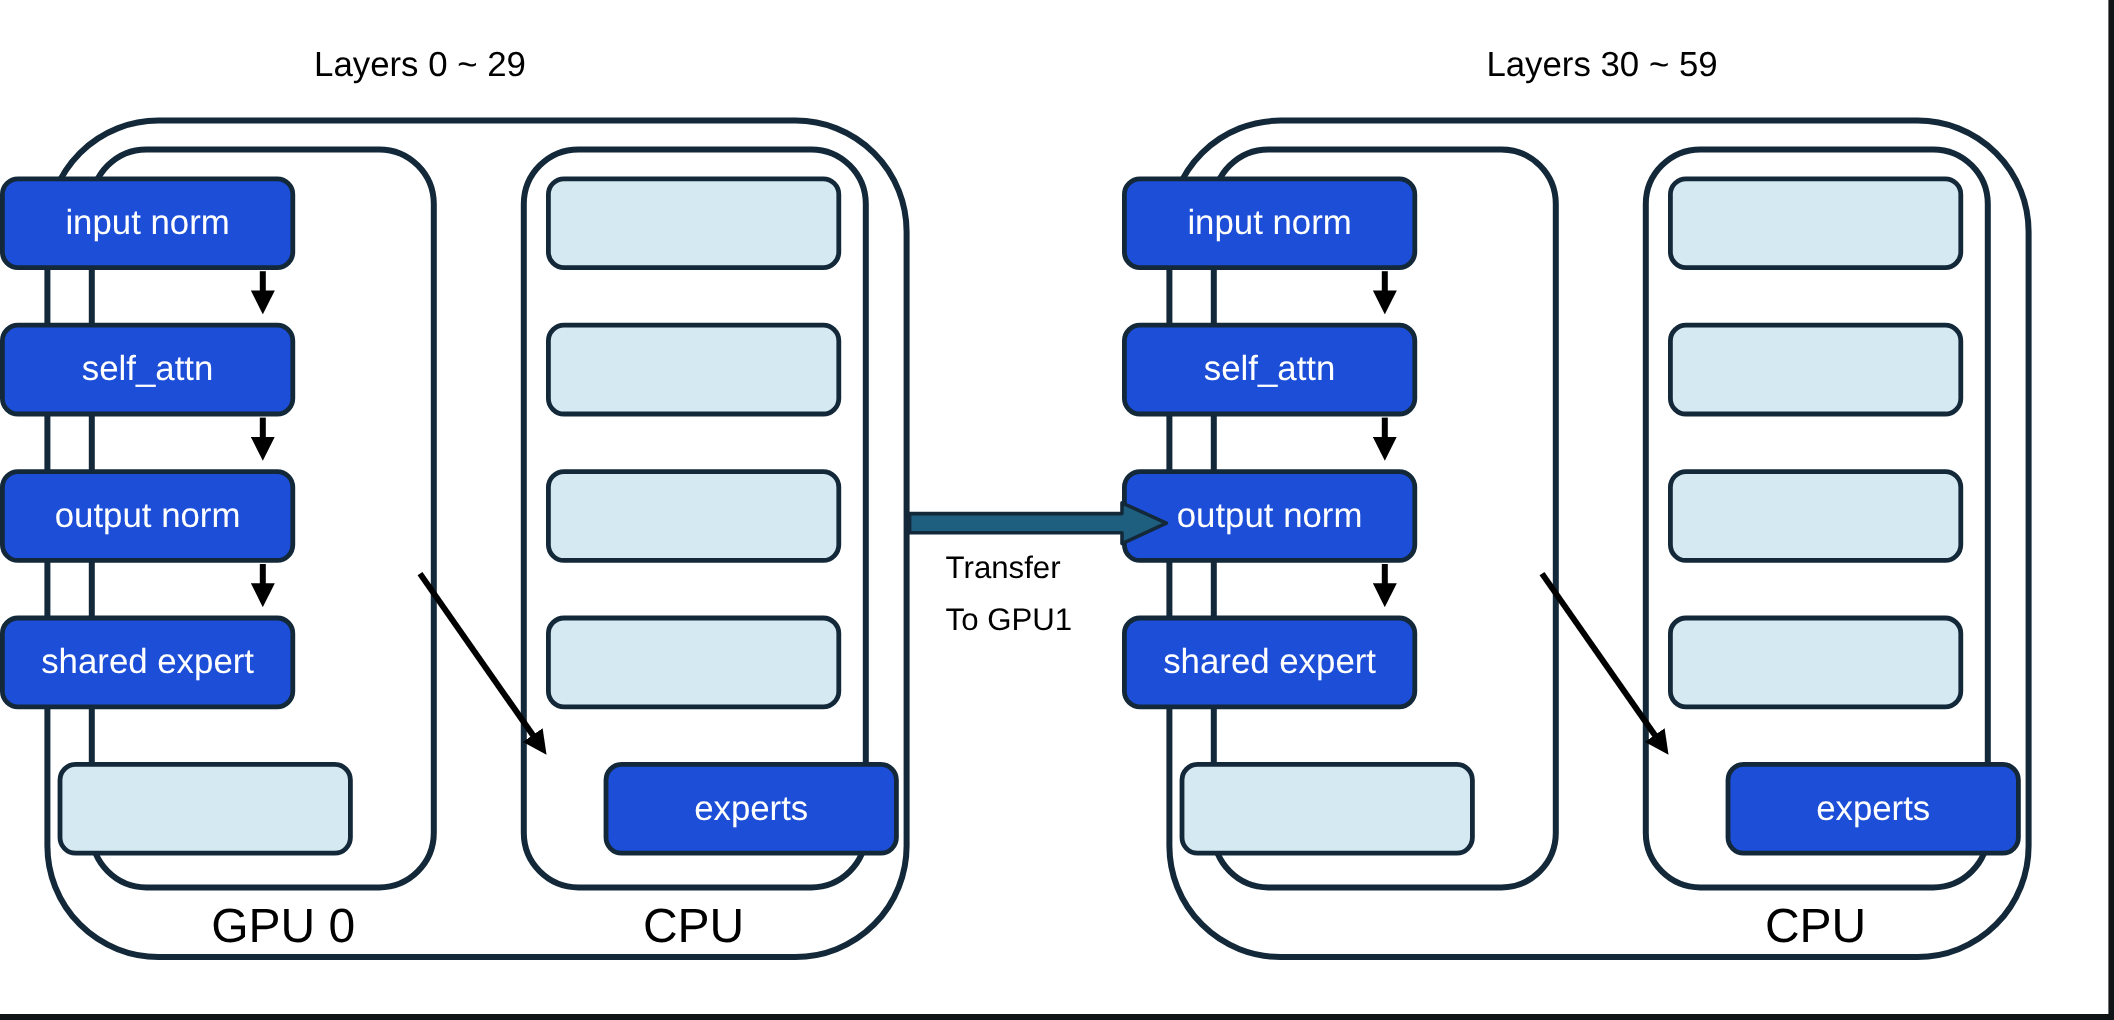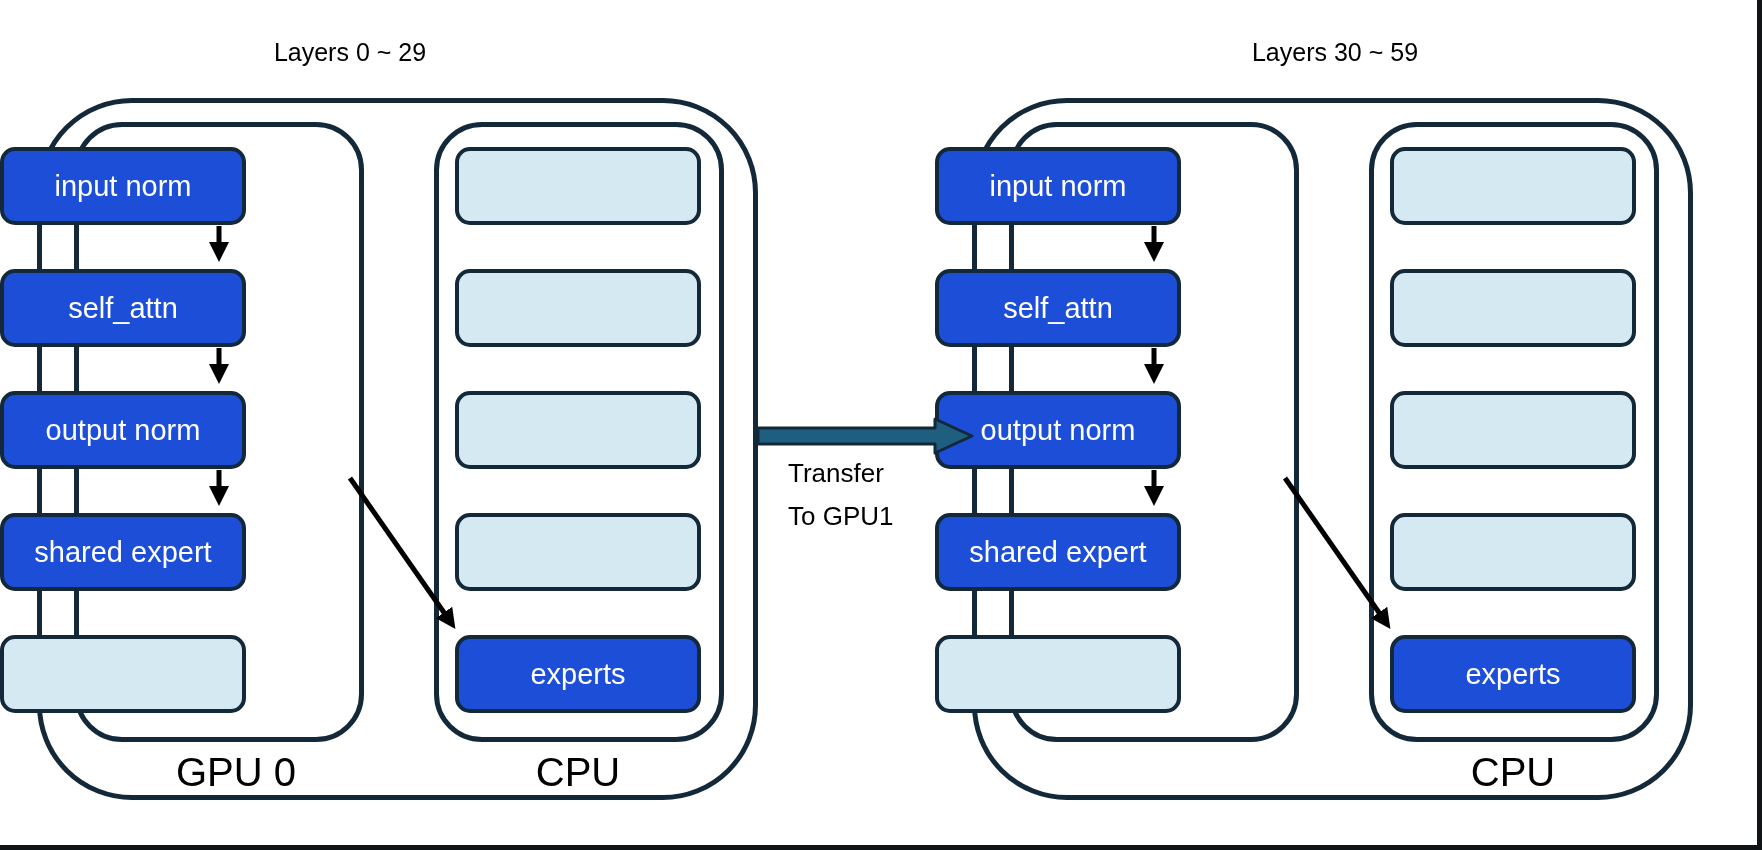--- a/index.html
+++ b/index.html
@@ -4,37 +4,37 @@
 <style>
   html,body{margin:0;padding:0;background:#fff;}
   .page{position:relative;width:1762px;height:850px;background:#ffffff;overflow:hidden;
         font-family:"Liberation Sans", sans-serif;}
 
   
   .group{position:absolute;top:0;left:0;width:763px;height:850px;}
   .group.g1{left:935px;}
 
   .title{position:absolute;top:38px;left:150px;width:400px;text-align:center;
-         font-size:25px;color:#000;white-space:nowrap;}
+         font-size:29px;color:#000;white-space:nowrap;}
   .g1 .title{left:200px;}
 
   .outer{position:absolute;left:37px;top:98px;width:711px;height:692px;
          border:5px solid #13293a;border-radius:95px;background:#fff;}
 
   .col{position:absolute;top:122px;width:280px;height:610px;
        border:5px solid #13293a;border-radius:48px;background:#fff;}
   .col.gpu{left:74px;}
   .col.cpu{left:434px;}
 
   .box{position:absolute;width:238px;height:70px;border:4px solid #13293a;border-radius:15px;
        display:flex;align-items:center;justify-content:center;
        font-size:29px;color:#fff;white-space:nowrap;}
   .box.salmon{background:#1d4ed8;}
   .box.blue{background:#d4e9f1;}
-  .r0{top:147px;} .r1{top:269px;border-radius:15px;} .r2{top:391px;} .r3{top:513px;} .r4{top:635px;}
+  .r0{top:147px;} .r1{top:269px;border-radius:15px;} .r2{top:391px;} .r3{top:513px;} .r4{top:635px;margin-left:48px;}
 
   .col-label{position:absolute;top:750px;width:200px;text-align:center;
              font-size:40px;color:#000;white-space:nowrap;}
   .col-label.gpu-label{left:136px;}
   .col-label.cpu-label{left:478px;}
 
   .arrows{position:absolute;left:0;top:0;width:763px;height:850px;pointer-events:none;}
 
   .transfer-arrow-svg{position:absolute;left:750px;top:405px;width:230px;height:62px;}
   .transfer-text{position:absolute;left:788px;top:452px;font-size:26px;line-height:43px;

